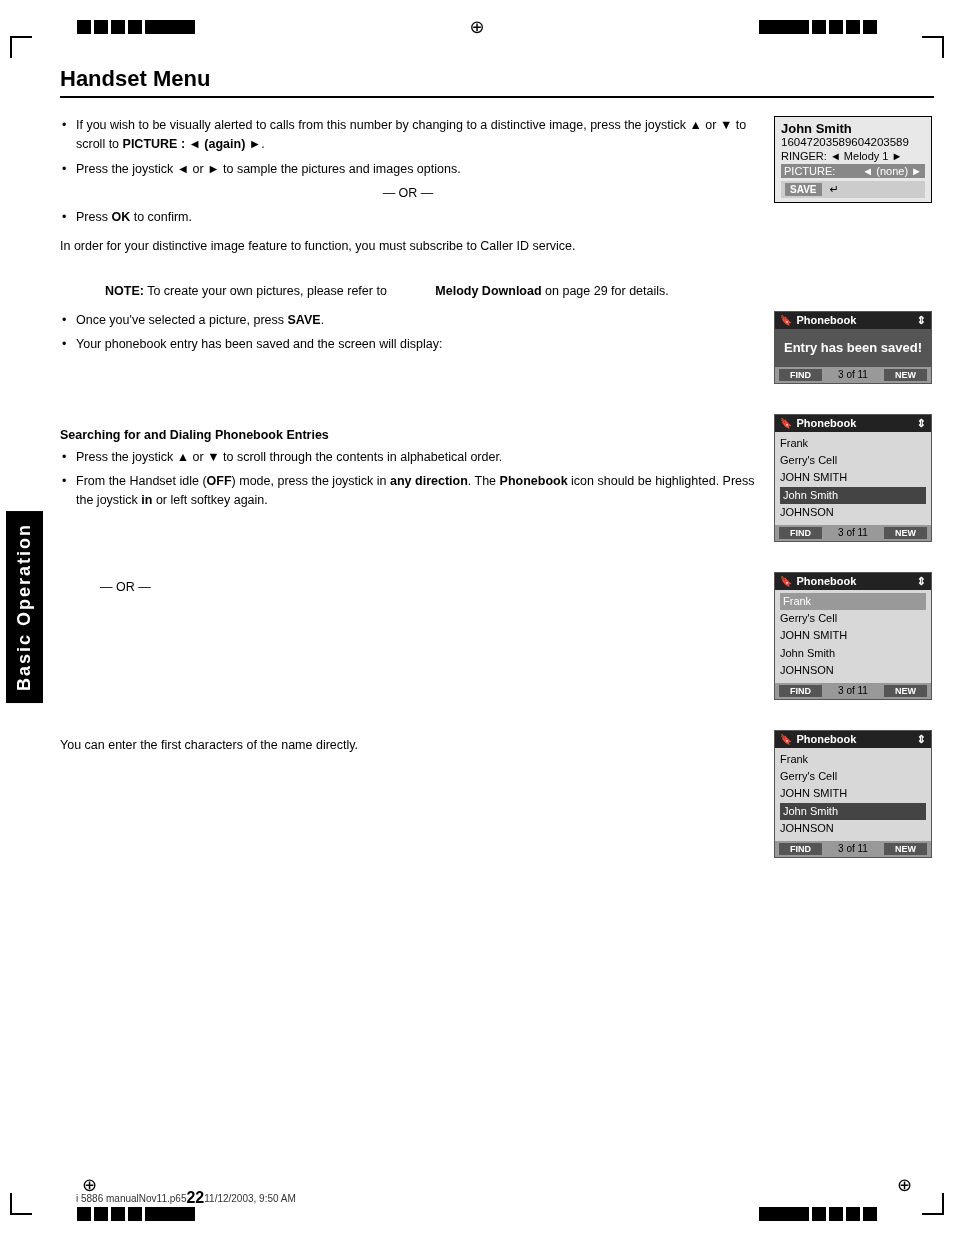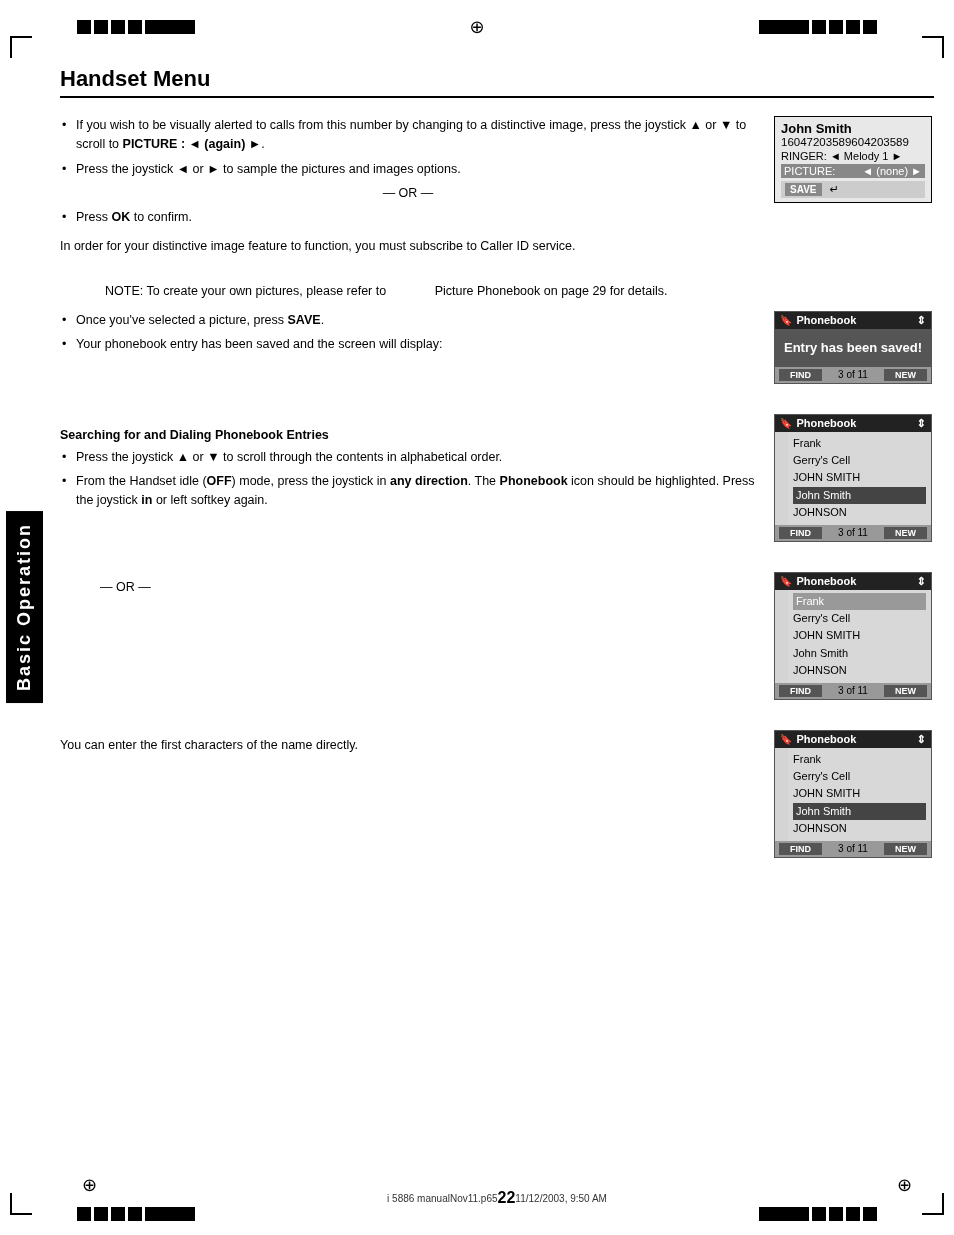--- a/index.html
+++ b/index.html
@@ -196,21 +196,20 @@
       font-size: 11px;
     }
     .phonebook-header-icon {
       font-size: 10px;
       color: #fff;
       margin-right: 4px;
     }
     .phonebook-body {
       padding: 3px 5px;
       background: #d8d8d8;
-      margin-left: 13px;
     }
     .phonebook-entry {
       padding: 1px 0;
       font-size: 11px;
       line-height: 1.4;
     }
     .phonebook-entry.highlighted {
       background: #444;
       color: #fff;
       padding: 1px 3px;
@@ -262,21 +261,21 @@
       justify-content: space-between;
       padding: 2px 4px;
     }
 
     
     .note-block {
       margin: 10px 0;
       font-size: 12.5px;
       line-height: 1.5;
     }
-    .note-block strong { font-weight: normal; padding-left: 45px; }
+    .note-block strong { font-weight: bold; padding-left: 45px; }
 
     
     .section-header {
       font-weight: bold;
       font-size: 12.5px;
       margin-bottom: 6px;
       margin-top: 14px;
     }
 
     
@@ -378,21 +377,21 @@
           <span class="screen-save-btn">SAVE</span>
           <span>↵</span>
         </div>
       </div>
     </div>
   </div>
 
   
   <div class="note-block">
     <strong>NOTE:</strong>
-    To create your own pictures, please refer to <strong>Picture Phonebook</strong> on page 29 for details.
+    To create your own pictures, please refer to <strong>Melody Download</strong> on page 29 for details.
   </div>
 
   
   <div class="content-row">
     <div class="text-col">
       <ul class="bullet-list">
         <li>Once you've selected a picture, press <strong>SAVE</strong>.</li>
         <li>Your phonebook entry has been saved and the screen will display:</li>
       </ul>
     </div>
@@ -505,21 +504,21 @@
 
 </div>
 
 <div style="position: absolute; bottom: 50px; left: 60px; right: 20px; display: flex; align-items: center; justify-content: space-between;">
 
   <div style="position: absolute; left: 22px; font-size: 18px;">⊕</div>
 
   <div style="position: absolute; right: 22px; font-size: 18px;">⊕</div>
 </div>
 
-<div style="position: absolute; bottom: 28px; left: 60px; right: 20px; display: flex; align-items: center; justify-content: center;">
+<div style="position: absolute; bottom: 28px; left: 76px; right: 20px; display: flex; align-items: center; justify-content: flex-start;">
   <span style="font-size:10px; color:#333;">i 5886  manualNov11.p65</span>
   <span style="font-size:16px; font-weight:bold;">22</span>
   <span style="font-size:10px; color:#333;">11/12/2003, 9:50 AM</span>
 </div>
 
 <div style="position: absolute; bottom: 14px; width: 100%; display: flex; align-items: center; justify-content: center;">
   <div style="width: 800px; height: 14px; display: flex; align-items: center; gap: 0;">
     <div style="width:14px; height:14px; background:#000;"></div>
     <div style="width:3px; height:14px; background:#fff;"></div>
     <div style="width:14px; height:14px; background:#000;"></div>

